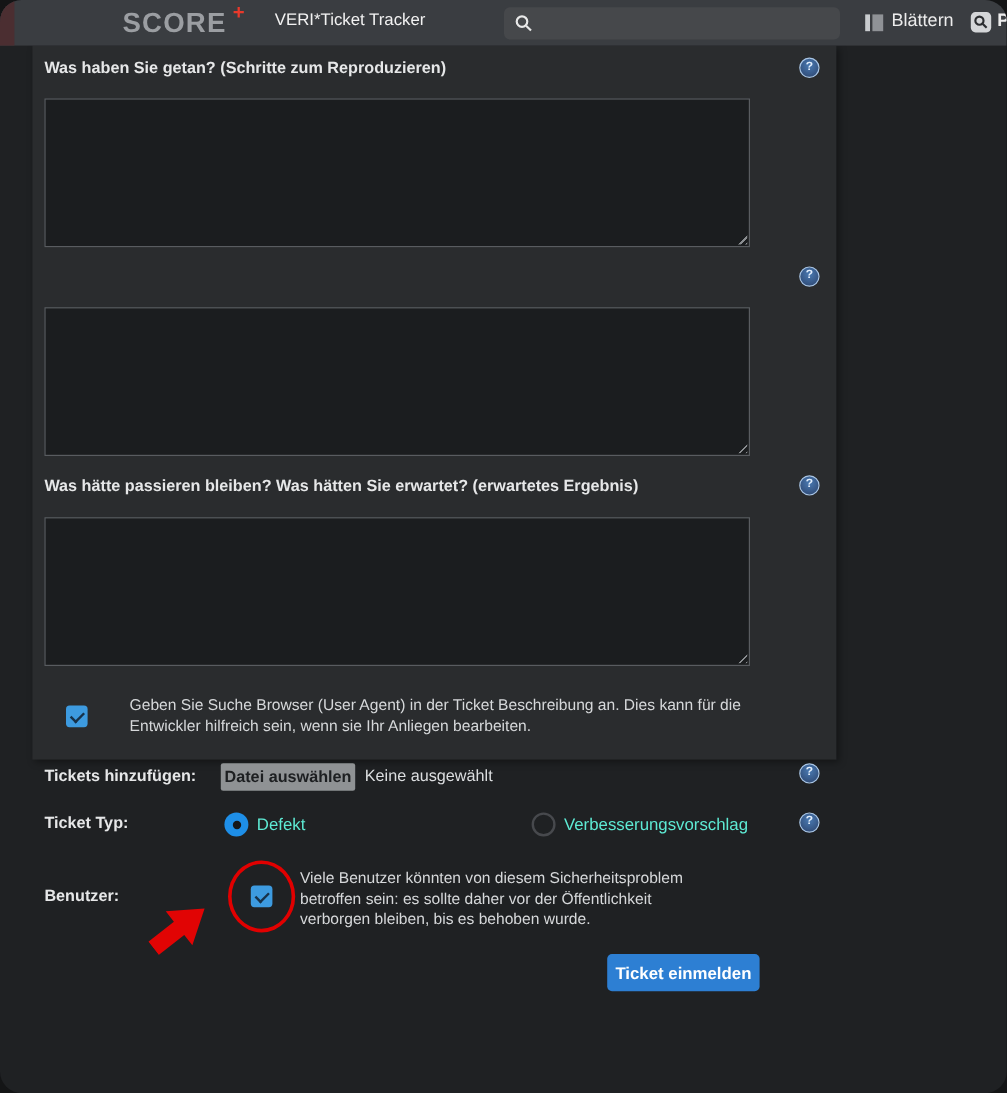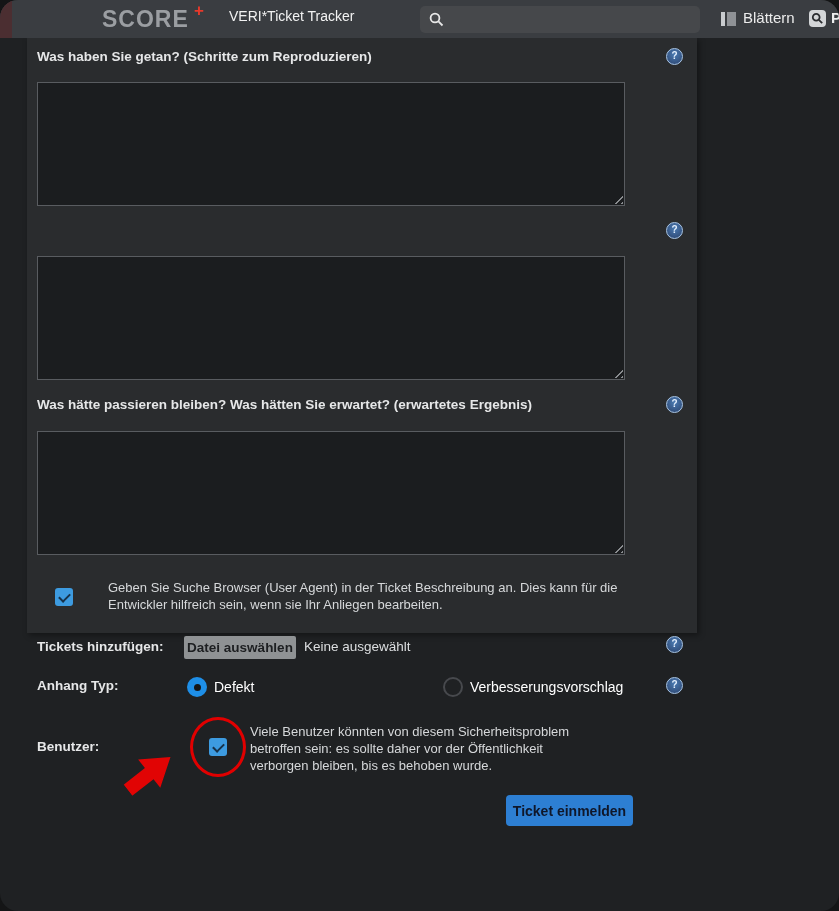--- a/index.html
+++ b/index.html
@@ -97,34 +97,34 @@
   }
   .radio {
     position:absolute; width:20px; height:20px; border-radius:50%; cursor:pointer;
   }
   .radio.on { background:#1e8fe8; }
   .radio.on::after {
     content:""; position:absolute; left:6.5px; top:6.5px; width:7px; height:7px;
     border-radius:50%; background:#15171a;
   }
   .radio.off { border:2px solid #47494d; background:transparent; }
-  .opt-label { position:absolute; font-size:14px; color:#ffffff; }
+  .opt-label { position:absolute; font-size:14px; color:#5eead4; }
 
   .file-btn {
     position:absolute; left:157px; top:598px; width:112px; height:23px;
     background:#8f9294; border:none; border-radius:2px;
     font-family:"Liberation Sans",sans-serif; font-size:13.5px; font-weight:bold;
     color:#1d1f21; cursor:pointer;
   }
   .file-status { position:absolute; left:277px; top:601px; font-size:13.5px; color:#dcdee0;text-align:right; }
 
   .submit-btn {
     position:absolute; left:479px; top:757px; width:127px; height:31px;
     background:#2d7fd3; border:none; border-radius:4px;
-    color:#0f172a; font-family:"Liberation Sans",sans-serif;
+    color:#ffffff; font-family:"Liberation Sans",sans-serif;
     font-size:14px; font-weight:bold; cursor:pointer;
   }
 
   
   .annot-ellipse {
     position:absolute; left:163px; top:679px; width:56px; height:60px;
     border:3px solid #e10000; border-radius:50%; pointer-events:none;
   }
   .annot-arrow {
     position:absolute; left:95px; top:716px;
@@ -187,21 +187,21 @@
     </div>
 
     <div class="checkbox" style="left:28px; top:550px"></div>
     <div class="body-text" style="position:absolute; left:81px; top:541px; width:516px">Geben Sie Suche Browser (User Agent) in der Ticket Beschreibung an. Dies kann für die Entwickler hilfreich sein, wenn sie Ihr Anliegen bearbeiten.</div>
 
     <div class="field-label" style="top:601px">Tickets hinzufügen:</div>
     <button class="file-btn">Datei auswählen</button>
     <div class="file-status">Keine ausgewählt</div>
     <div class="help" style="top:598px">?</div>
 
-    <div class="field-label" style="top:640px">Anhang Typ:</div>
+    <div class="field-label" style="top:640px">Ticket Typ:</div>
     <div class="radio on" style="left:160px; top:639px"></div>
     <div class="opt-label" style="left:187px; top:641px">Defekt</div>
     <div class="radio off" style="left:416px; top:639px"></div>
     <div class="opt-label" style="left:443px; top:641px">Verbesserungsvorschlag</div>
     <div class="help" style="top:639px">?</div>
 
     <div class="field-label" style="top:701px">Benutzer:</div>
     <div class="checkbox" style="left:182px; top:700px"></div>
     <div class="body-text" style="position:absolute; left:223px; top:685px; width:346px">Viele Benutzer könnten von diesem Sicherheitsproblem betroffen sein: es sollte daher vor der Öffentlichkeit verborgen bleiben, bis es behoben wurde.</div>
 

